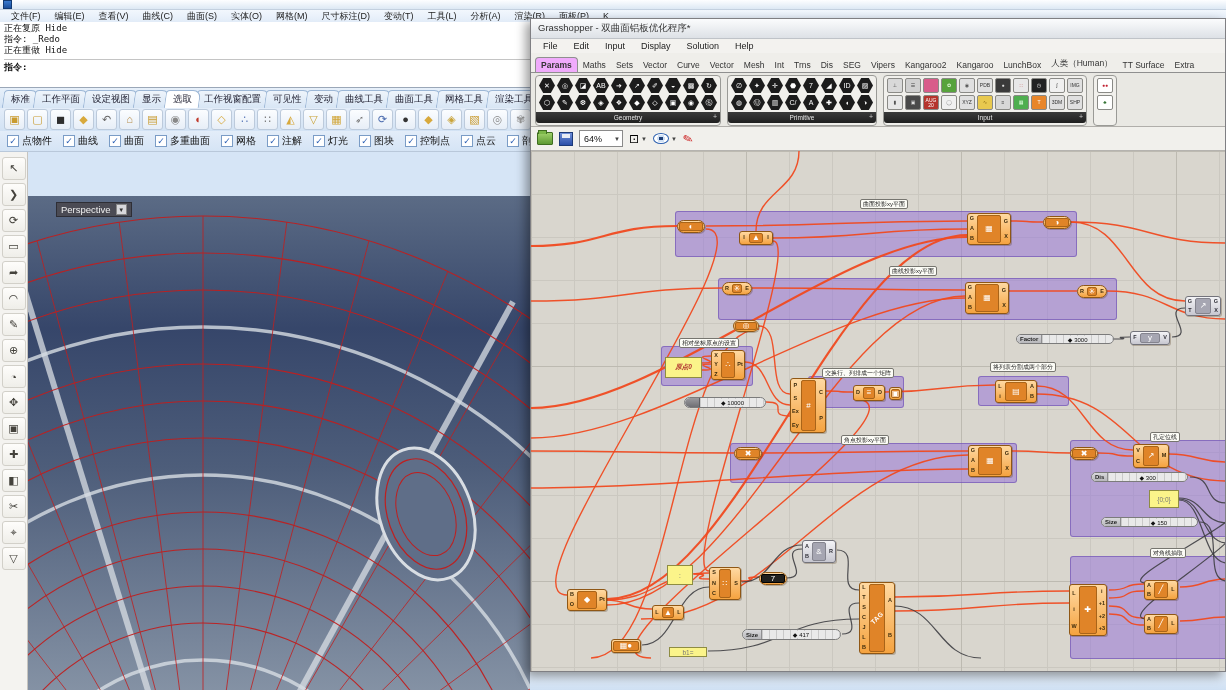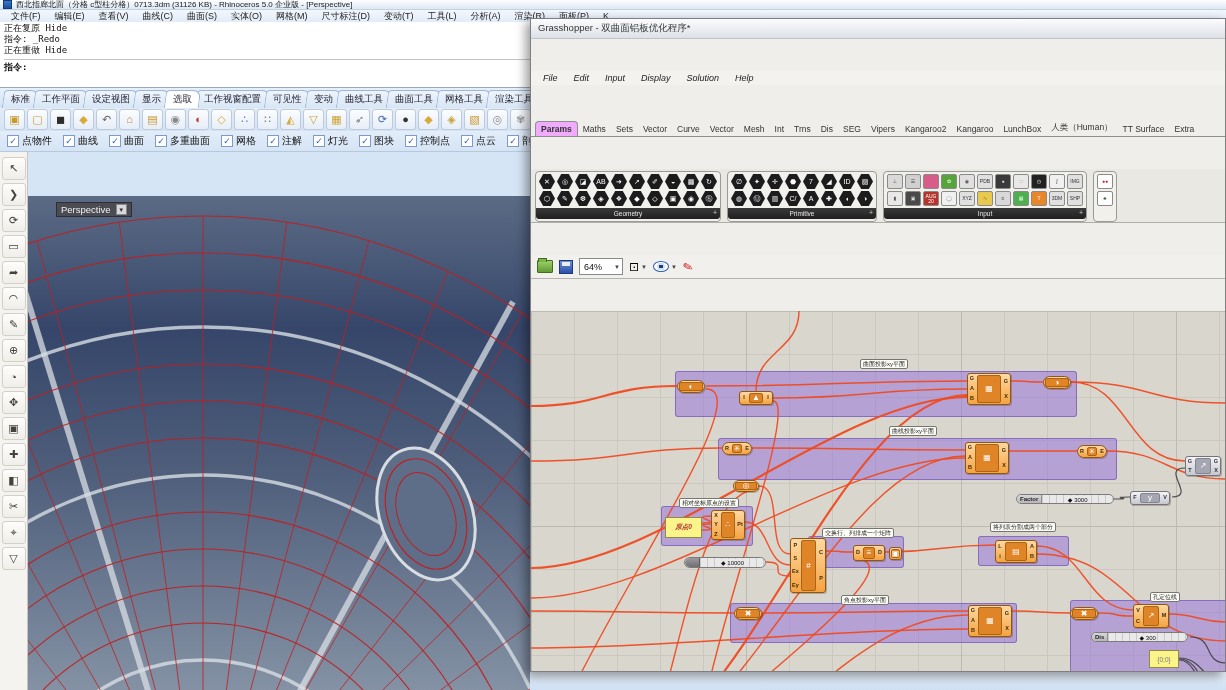--- a/index.html
+++ b/index.html
@@ -41,24 +41,24 @@
   #vp-chip{position:absolute;left:28px;top:6px;background:#4b4b54;color:#f0f0f0;font-size:9.5px;padding:1px 4px;
     display:flex;align-items:center;gap:5px;border:1px solid #2e2e35;}
   .chip-dd{width:9px;height:9px;background:#d8d8dc;color:#333;font-size:6px;display:flex;align-items:center;justify-content:center;border:1px solid #888;}
   #axis-gizmo{position:absolute;left:35px;bottom:4px;width:44px;height:36px;color:#e8e8ee;font-size:9px;}
   #axis-gizmo .zline{position:absolute;left:20px;bottom:8px;width:1px;height:22px;background:#dfe3ea;}
   #axis-gizmo .xline{position:absolute;left:20px;bottom:8px;width:20px;height:1px;background:#aab2be;transform-origin:left bottom;transform:rotate(18deg);}
   #axis-gizmo .zlab{position:absolute;left:24px;top:-2px;}
   #axis-gizmo .xlab{position:absolute;left:32px;bottom:-3px;font-size:8px;color:#c9cfd8;}
   
   #gh{position:absolute;left:530px;top:18px;width:696px;height:654px;background:#efeeea;border:1px solid #7f7f83;
-    box-shadow:-4px 4px 10px rgba(0,0,0,.4);display:flex;flex-direction:column;box-sizing:border-box;z-index:10;gap:32px;}
+    box-shadow:-4px 4px 10px rgba(0,0,0,.4);display:flex;flex-direction:column;box-sizing:border-box;z-index:10;}
   #gh-titlebar{height:19px;background:linear-gradient(#fbfcfd,#dde1e6);border-bottom:1px solid #bfc3c8;display:flex;align-items:center;
     padding-left:7px;font-size:9.5px;color:#333;flex:0 0 auto;}
-  #gh-menubar{height:14px;display:flex;align-items:center;gap:0;font-size:9px;color:#222;background:#f3f2ef;padding-left:4px;flex:0 0 auto;font-style:italic;}
+  #gh-menubar{height:14px;display:flex;align-items:center;gap:0;font-size:9px;color:#222;background:#f3f2ef;padding-left:4px;flex:0 0 auto;}
   .ghmenu{padding:0 8px;}
   #gh-tabrow{height:19px;display:flex;align-items:flex-end;background:#efeeea;border-bottom:1px solid #8f8f8f;
     font-size:8.5px;color:#333;padding-left:4px;flex:0 0 auto;white-space:nowrap;overflow:hidden;}
   .ghtab{padding:2px 5px 2px;}
   .ghtab.active{background:#f0abfc;border:1px solid #8f8f8f;border-bottom:1px solid #fff;border-radius:4px 4px 0 0;font-weight:bold;margin-bottom:-1px;}
   #gh-palette{height:51px;background:#e9e8e3;display:flex;gap:6px;padding:2px 0 0 4px;border-bottom:1px solid #b0aeaa;flex:0 0 auto;overflow:hidden;}
   .psec{border:1px solid #9a9a96;border-radius:4px;background:#f1f0ec;display:flex;flex-direction:column;padding:2px 3px 0;box-sizing:border-box;flex:0 0 auto;}
   .picons{display:grid;grid-auto-flow:column;grid-template-rows:16px 16px;gap:1px 2px;}
   .hex{width:16px;height:15px;background:#1c1c1c;clip-path:polygon(26% 0,74% 0,100% 50%,74% 100%,26% 100%,0 50%);
     color:#fff;font-size:7px;display:flex;align-items:center;justify-content:center;line-height:1;}
@@ -115,21 +115,20 @@
     background-image:repeating-linear-gradient(90deg,#c9c9c9 0 1px,transparent 1px 7px);}
   .sval{background:#e9e9e9;padding:0 1px;white-space:nowrap;}
 </style>
 </head>
 <body>
 
 <div id="stage">
 
   <div id="rhino-titlebar">
     <span class="win-ico"></span>
-    <span>西北指廊北面（分格 c型柱分格）0713.3dm (31126 KB) - Rhinoceros  5.0 企业版 - [Perspective]</span>
   </div>
   <div id="rhino-menubar">
       <span class="rmenu">文件(F)</span>
       <span class="rmenu">编辑(E)</span>
       <span class="rmenu">查看(V)</span>
       <span class="rmenu">曲线(C)</span>
       <span class="rmenu">曲面(S)</span>
       <span class="rmenu">实体(O)</span>
       <span class="rmenu">网格(M)</span>
       <span class="rmenu">尺寸标注(D)</span>

